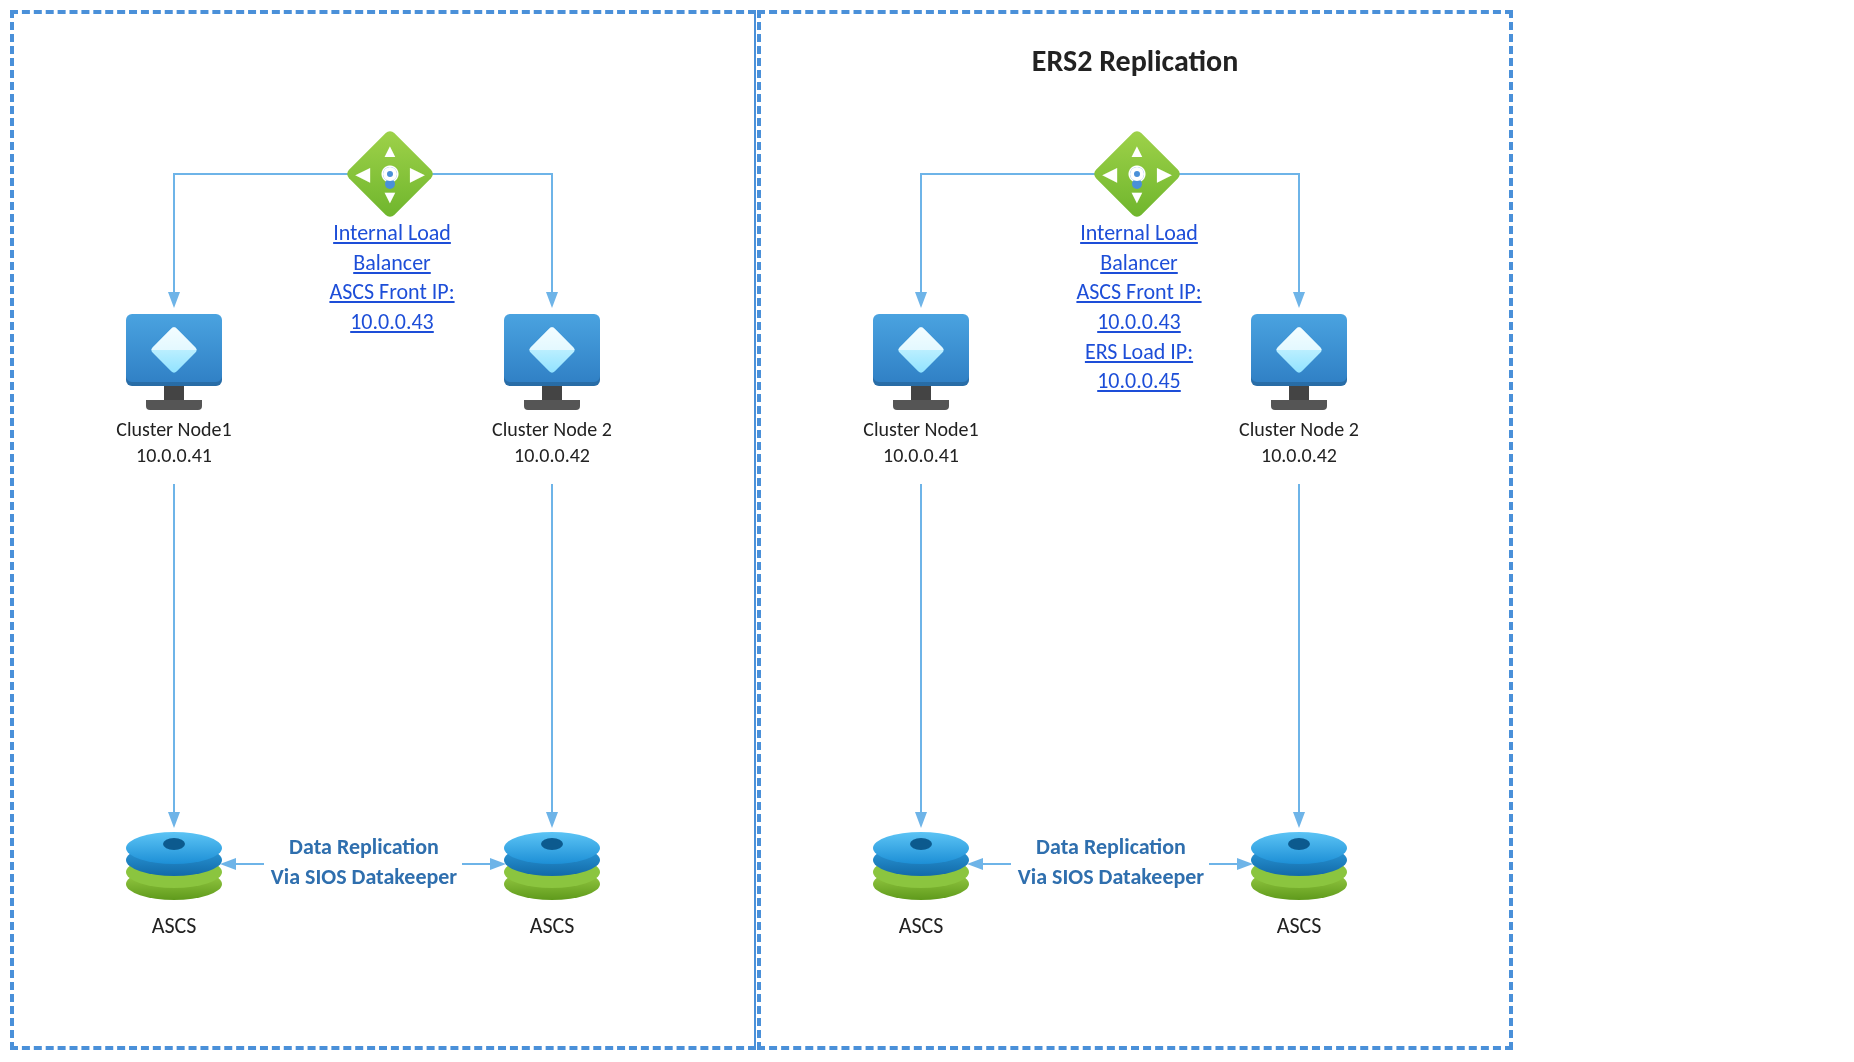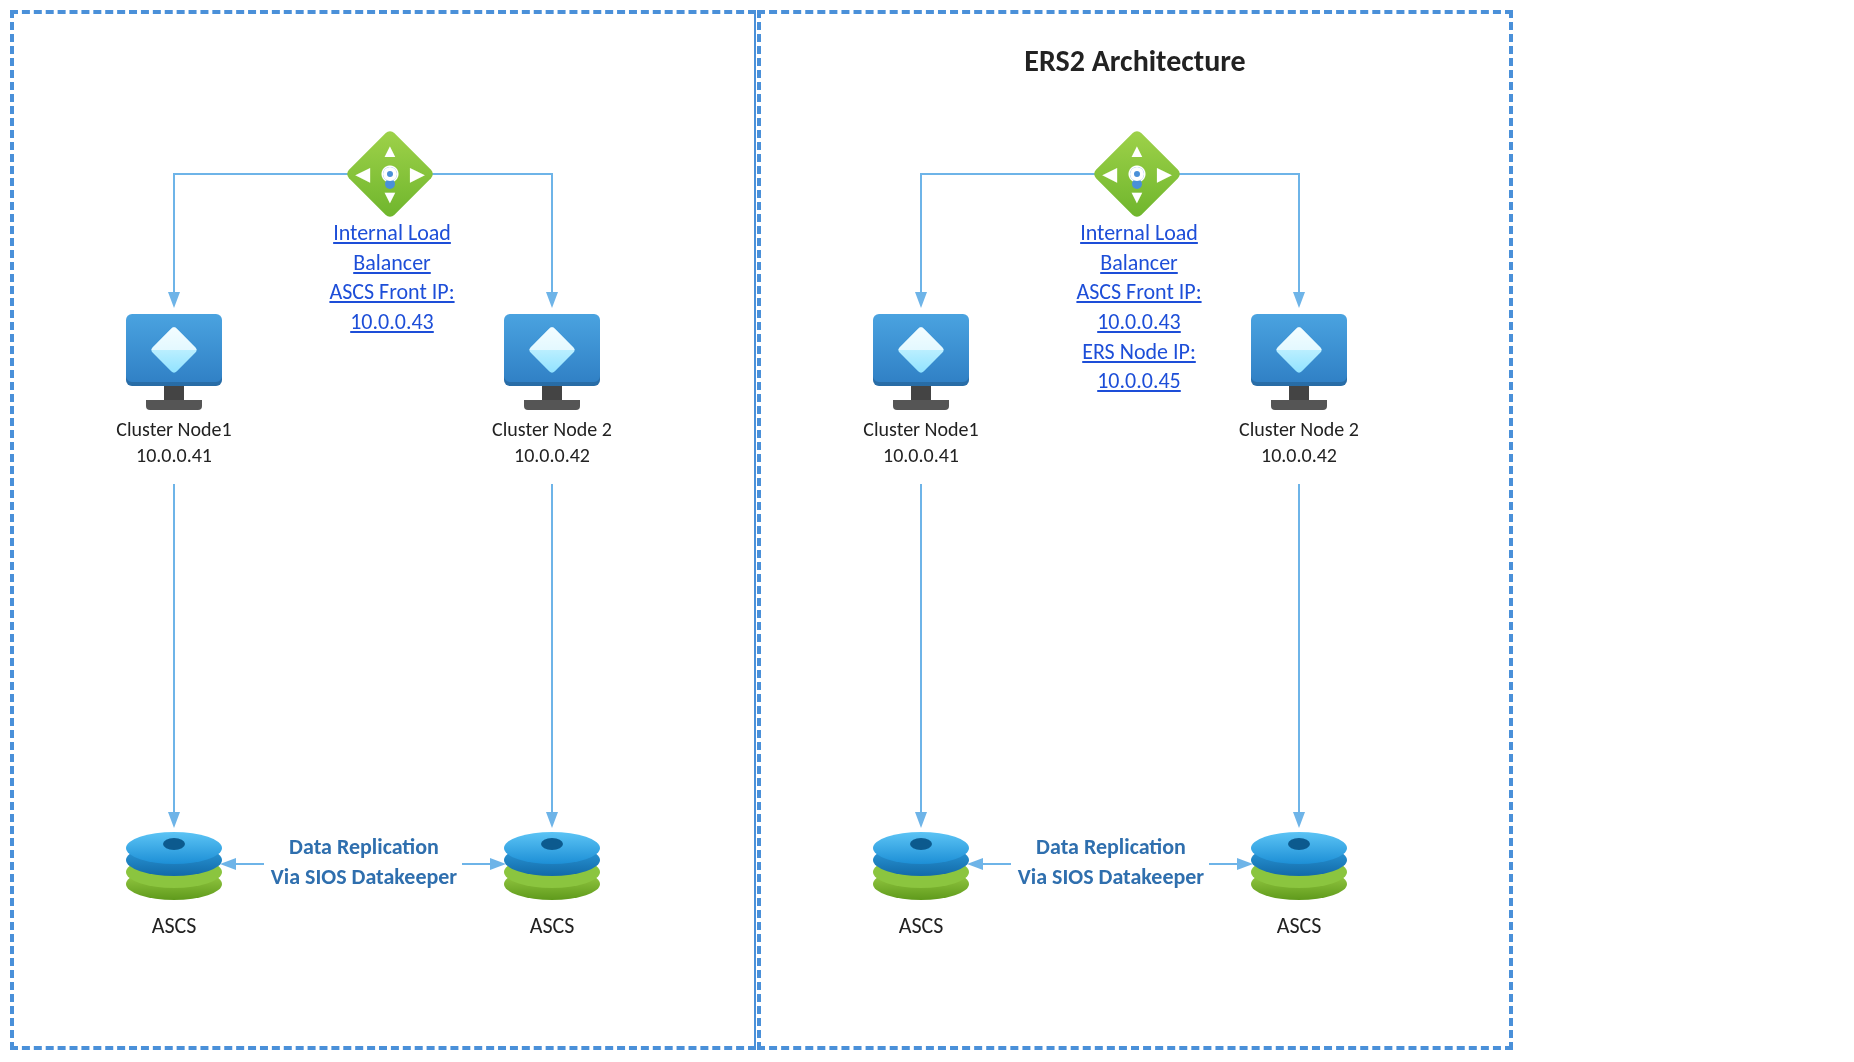--- a/index.html
+++ b/index.html
@@ -223,21 +223,21 @@
   <div class="disk-label" style="left:100px; top:898px;">ASCS</div>
 
   <div class="disk" style="left:490px; top:830px;">
     <div class="b"></div>
       <div class="g"></div>
   </div>
   <div class="disk-label" style="left:478px; top:898px;">ASCS</div>
 </div>
 
 <div class="panel right">
-  <div class="title">ERS2 Architecture</div>
+  <div class="title">ERS2 Replication</div>
 
   <svg class="wires">
     <defs>
       <marker id="ah2" markerWidth="10" markerHeight="10" refX="6" refY="3" orient="auto">
         <path d="M0,0 L8,3 L0,6 Z" class="arrowhead"></path>
       </marker>
     </defs>
     <path class="wire" d="M352,160 L160,160 L160,290" marker-end="url(#ah2)"></path>
     <path class="wire" d="M400,160 L538,160 L538,290" marker-end="url(#ah2)"></path>
     <path class="wire" d="M160,470 L160,810" marker-end="url(#ah2)"></path>
@@ -253,21 +253,21 @@
         <span class="l">◀</span>
         <span class="r">▶</span>
       </div>
     <div class="lb-center-dot"></div>
   </div>
   <div class="lb-text" style="left:258px; top:204px;">
     <div>Internal Load</div>
     <div>Balancer</div>
     <div>ASCS Front IP:</div>
     <div>10.0.0.43</div>
-    <div>ERS Node IP:</div>
+    <div>ERS Load IP:</div>
     <div>10.0.0.45</div>
   </div>
 
   <div class="pc" style="left:112px; top:300px;">
     <div class="screen">
         <div class="cube"></div>
       </div>
       <div class="stand"></div>
       <div class="base"></div>
   </div>

